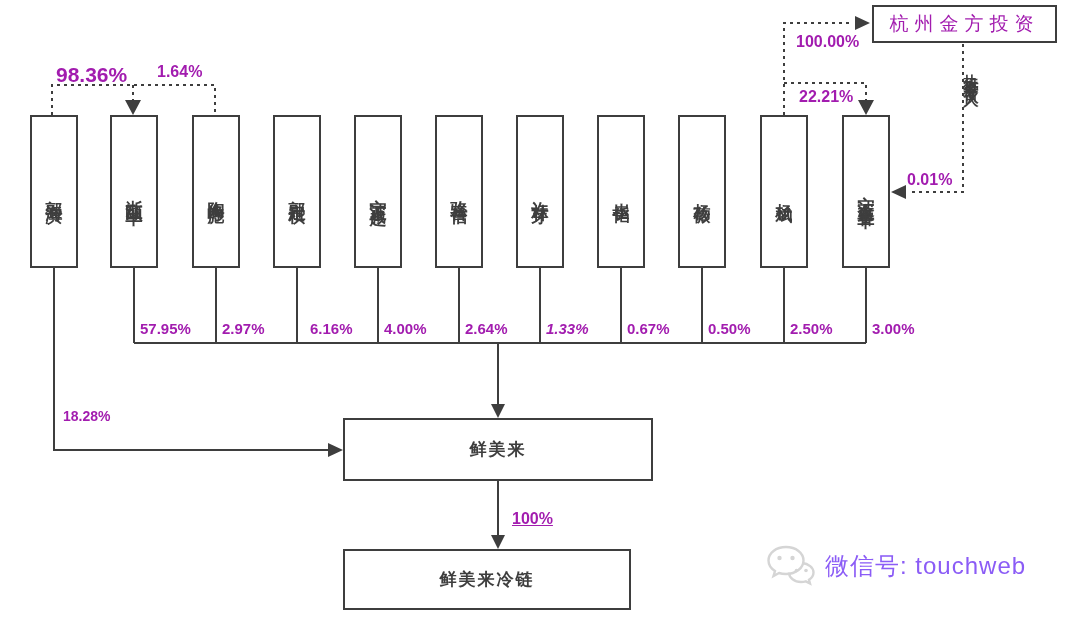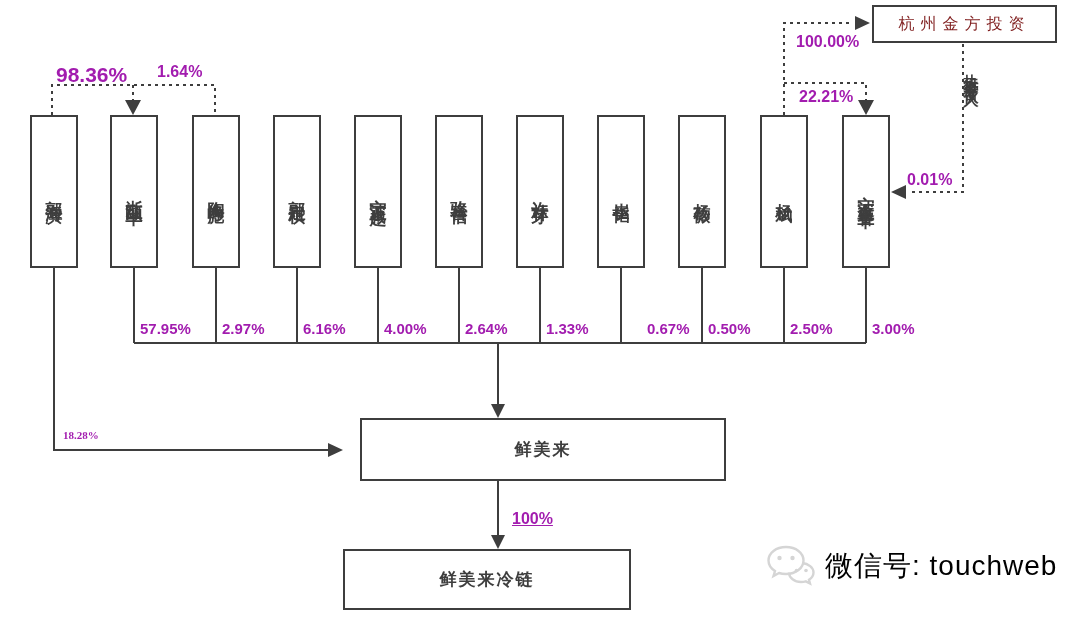--- a/index.html
+++ b/index.html
@@ -40,21 +40,21 @@
     background: #ffffff;
     box-sizing: border-box;
     display: flex;
     align-items: center;
     justify-content: center;
     font-weight: bold;
     font-size: 17px;
     letter-spacing: 2px;
     color: #3e3e3e;
   }
-  .co.hz { font-weight: 400; font-size: 16px; letter-spacing: 6px; color: #7f1d1d; }
+  .co.hz { font-weight: 400; font-size: 19px; letter-spacing: 6px; color: #a21caf; }
   .lbl {
     position: absolute;
     font-size: 15px;
     font-weight: bold;
     white-space: nowrap;
     color: #a21caf;
     line-height: 1;
   }
   .vlabel {
     position: absolute;
@@ -68,22 +68,22 @@
   }
   .watermark {
     position: absolute;
     left: 765px;
     top: 543px;
     display: flex;
     align-items: center;
     gap: 8px;
   }
   .watermark .wm-text {
-    font-size: 28px;
-    color: #000000;
+    font-size: 24px;
+    color: #8b5cf6;
     letter-spacing: 1px;
     text-shadow: 0 1px 0 #ffffff;
     white-space: nowrap;
   }
 </style>
 </head>
 <body>
 
 <div class="canvas">
 
@@ -155,46 +155,46 @@
   <div class="sh" style="left:760px">
       <span>杨斌</span>
     </div>
   <div class="sh" style="left:842px">
       <span>宁波金享睿丰</span>
     </div>
 
   <div class="co hz" style="left:872px; top:5px; width:185px; height:38px;">
     <span>杭州金方投资</span>
   </div>
-  <div class="co" style="left:360px; top:418px; width:366px; height:63px;align-items:center;">
+  <div class="co" style="left:343px; top:418px; width:310px; height:63px;align-items:center;">
     <span>鲜美来</span>
   </div>
   <div class="co" style="left:343px; top:549px; width:288px; height:61px;">
     <span>鲜美来冷链</span>
   </div>
 
   <div class="lbl" style="left:56px; top:64px; font-size:21px;">98.36%</div>
   <div class="lbl" style="left:157px; top:64px; font-size:16px;">1.64%</div>
   <div class="lbl" style="left:796px; top:34px; font-size:16px;">100.00%</div>
   <div class="lbl" style="left:799px; top:89px; font-size:16px;">22.21%</div>
   <div class="lbl" style="left:907px; top:172px; font-size:16px;">0.01%</div>
   <div class="vlabel" style="left:964px; top:62px;">执行事务合伙人</div>
 
   <div class="lbl" style="left:140px; top:321px;">57.95%</div>
   <div class="lbl" style="left:222px; top:321px;">2.97%</div>
-  <div class="lbl" style="left:303px; top:321px;">6.16%</div>
+  <div class="lbl" style="left:310px; top:321px;">6.16%</div>
   <div class="lbl" style="left:384px; top:321px;">4.00%</div>
   <div class="lbl" style="left:465px; top:321px;">2.64%</div>
-  <div class="lbl" style="left:546px; top:321px;">1.33%</div>
-  <div class="lbl" style="left:627px; top:321px;margin-left:20px;">0.67%</div>
+  <div class="lbl" style="left:546px; top:321px;font-style:italic;">1.33%</div>
+  <div class="lbl" style="left:627px; top:321px;">0.67%</div>
   <div class="lbl" style="left:708px; top:321px;">0.50%</div>
   <div class="lbl" style="left:790px; top:321px;">2.50%</div>
   <div class="lbl" style="left:872px; top:321px;">3.00%</div>
 
-  <div class="lbl" style="left:63px; top:430px; font-size:11px;font-family:Liberation Serif, serif;">18.28%</div>
+  <div class="lbl" style="left:63px; top:409px; font-size:14px;">18.28%</div>
   <div class="lbl" style="left:512px; top:511px; font-size:16px;text-decoration:underline;">100%</div>
 
   <div class="watermark">
     <svg width="52" height="46" viewBox="0 0 52 46">
       <g fill="none" stroke="#d5d5d5" stroke-width="2.4">
         <path d="M21 4 C11 4 3.5 10 3.5 17.5 C3.5 22 6 25.5 10 28 L8.5 33 L14 30 C16 30.7 18.4 31 21 31 C31 31 38.5 25 38.5 17.5 C38.5 10 31 4 21 4 Z"></path>
         <path d="M37 20 C43.5 20.5 48.5 24.6 48.5 29.5 C48.5 32.5 46.7 35 44 36.8 L45 40.5 L40.8 38.4 C39.4 38.8 37.8 39 36 39 C29.5 39 24 34.8 24 29.5"></path>
       </g>
       <g fill="#d5d5d5">
         <circle cx="14.5" cy="15" r="2.2"></circle>

